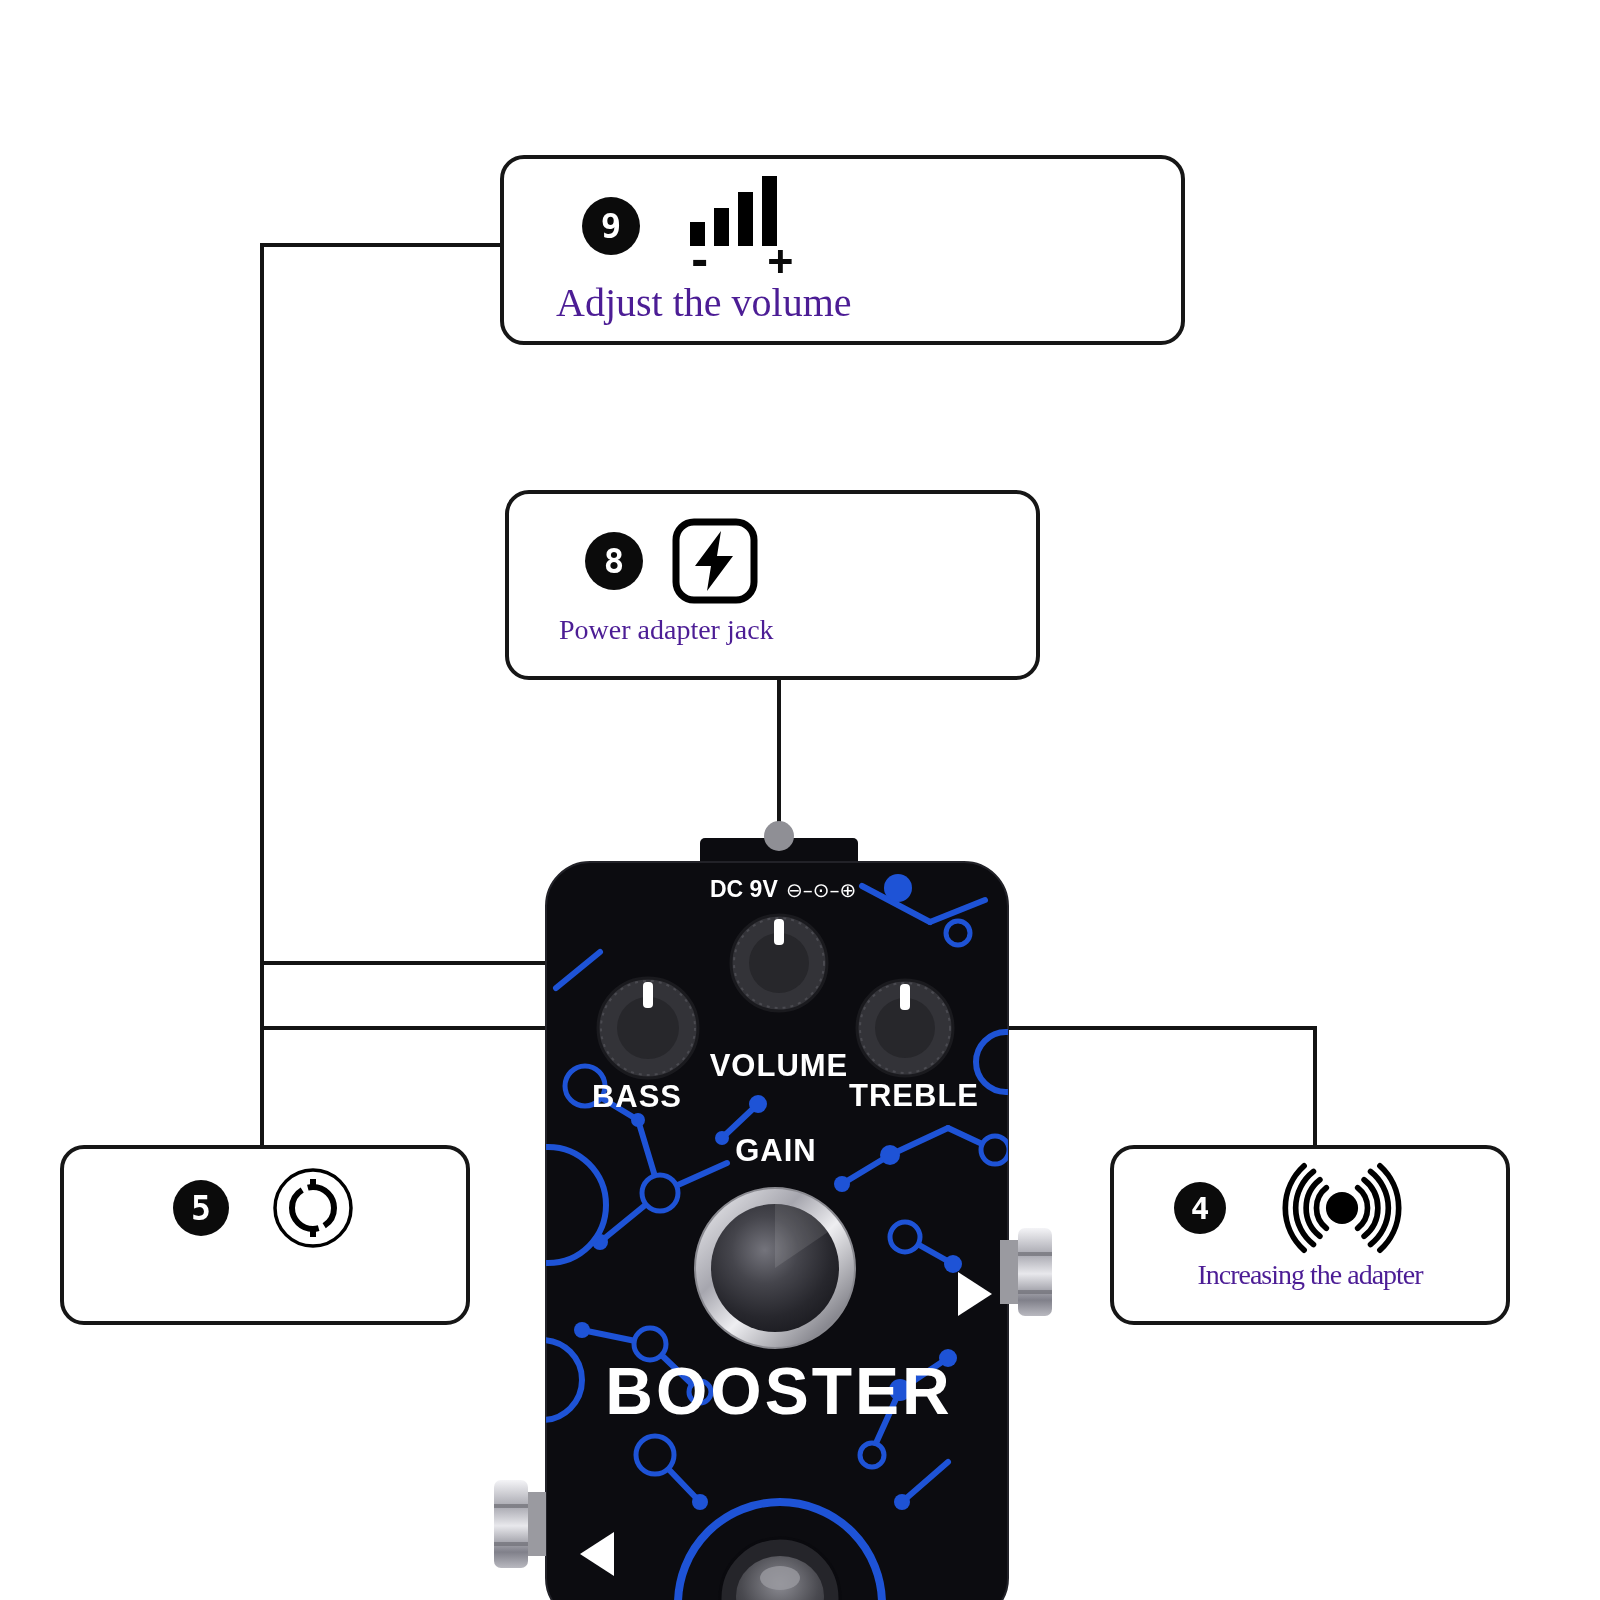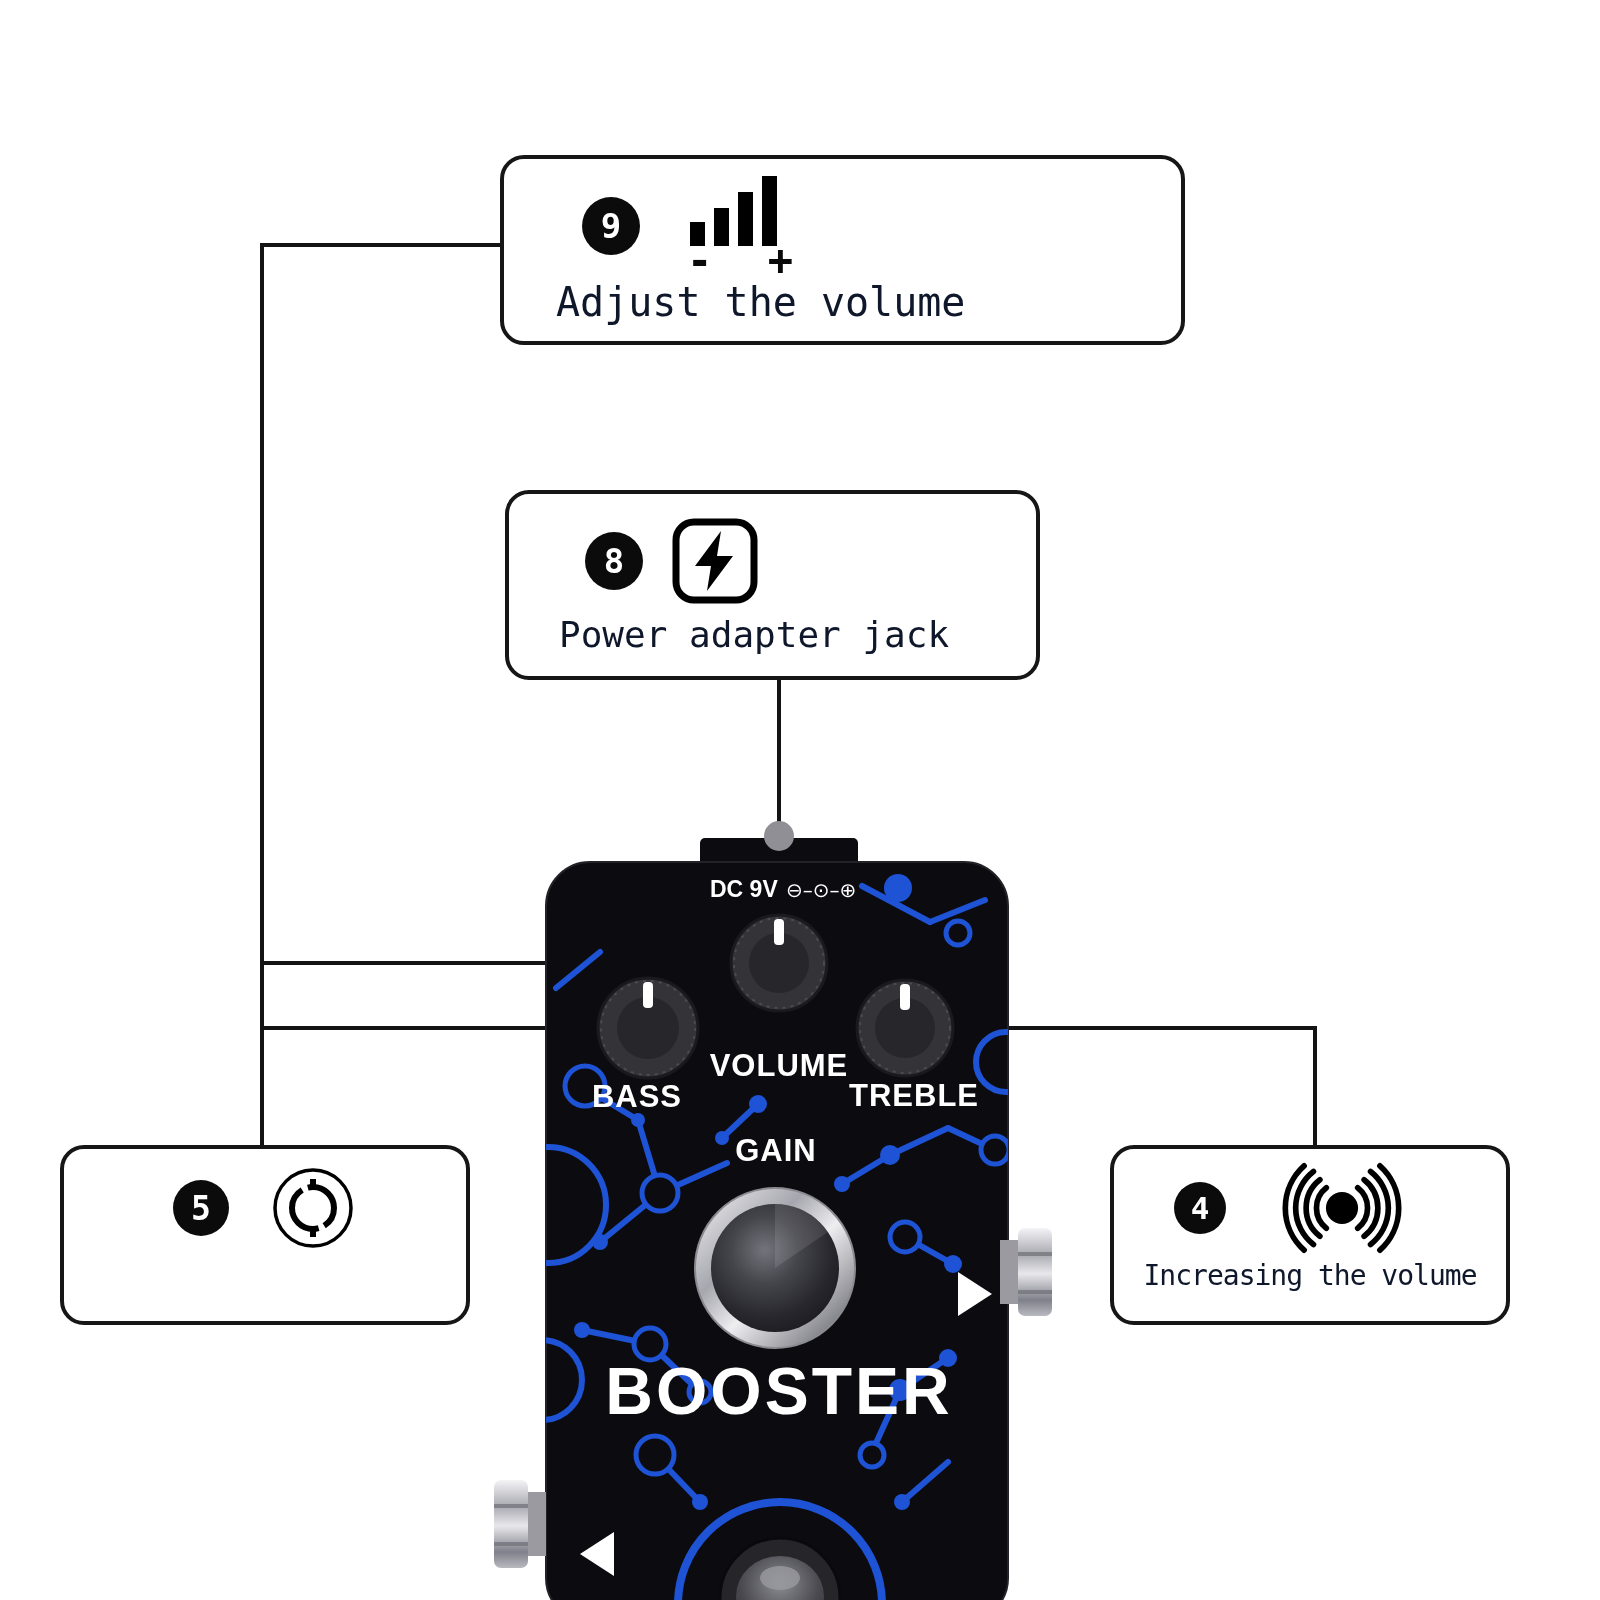--- a/index.html
+++ b/index.html
@@ -8,33 +8,33 @@
   svg.art{position:absolute;left:0;top:0;display:block;}
 
   
   .callout{position:absolute;background:#ffffff;border:4px solid #161616;border-radius:24px;box-sizing:border-box;}
   .row1{display:flex;align-items:center;}
   .badge{display:flex;align-items:center;justify-content:center;background:#0b0b0b;color:#ffffff;
          border-radius:50%;font-weight:bold;flex:none;font-family:"DejaVu Sans Mono",monospace;}
   .b58{width:58px;height:58px;font-size:34px;}
   .b56{width:56px;height:56px;font-size:33px;}
   .b52{width:52px;height:52px;font-size:31px;}
-  .label{color:#0f172a;white-space:nowrap;}
+  .label{color:#4c1d95;white-space:nowrap;font-family:Liberation Serif, serif;}
 
   .callout-volume{left:500px;top:155px;width:685px;height:190px;padding:14px 18px 0 52px;}
   .callout-volume .row1{gap:44px;margin-left:26px;height:106px;}
   .callout-volume .label{font-size:40px;}
 
   .bars-wrap{display:flex;flex-direction:column;align-items:center;width:112px;}
   .pm-row{display:flex;justify-content:space-between;width:106px;margin-top:-2px;}
   .pm{font-size:42px;font-weight:bold;line-height:34px;}
 
   .callout-power{left:505px;top:490px;width:535px;height:190px;padding:14px 18px 0 50px;}
   .callout-power .row1{gap:28px;margin-left:26px;height:106px;}
-  .callout-power .label{font-size:36px;}
+  .callout-power .label{font-size:28px;}
 
   .callout-bass{left:60px;top:1145px;width:410px;height:180px;padding:10px 8px 0;
                 display:flex;flex-direction:column;align-items:center;}
   .callout-bass .row1{gap:40px;height:98px;}
   .callout-bass .label{font-size:38px;}
 
   .callout-boost{left:1110px;top:1145px;width:400px;height:180px;padding:8px 4px 0;
                  display:flex;flex-direction:column;align-items:center;}
   .callout-boost .row1{gap:12px;height:102px;}
   .callout-boost .label{font-size:28px;letter-spacing:-1px;}
@@ -260,16 +260,16 @@
           <path d="M133.4 18.1 A38 38 0 0 1 133.4 77.9"></path>
           <path d="M140.2 9.4  A49 49 0 0 1 140.2 86.6"></path>
           <path d="M150.1 3.4  A60 60 0 0 1 150.1 92.6"></path>
           <path d="M93.4 26.7 A27 27 0 0 0 93.4 69.3"></path>
           <path d="M86.6 18.1 A38 38 0 0 0 86.6 77.9"></path>
           <path d="M79.8 9.4  A49 49 0 0 0 79.8 86.6"></path>
           <path d="M69.9 3.4  A60 60 0 0 0 69.9 92.6"></path>
         </g>
       </svg>
     </div>
-    <div class="label">Increasing the volume</div>
+    <div class="label">Increasing the adapter</div>
   </div>
 
 </div>
 
 </body></html>

